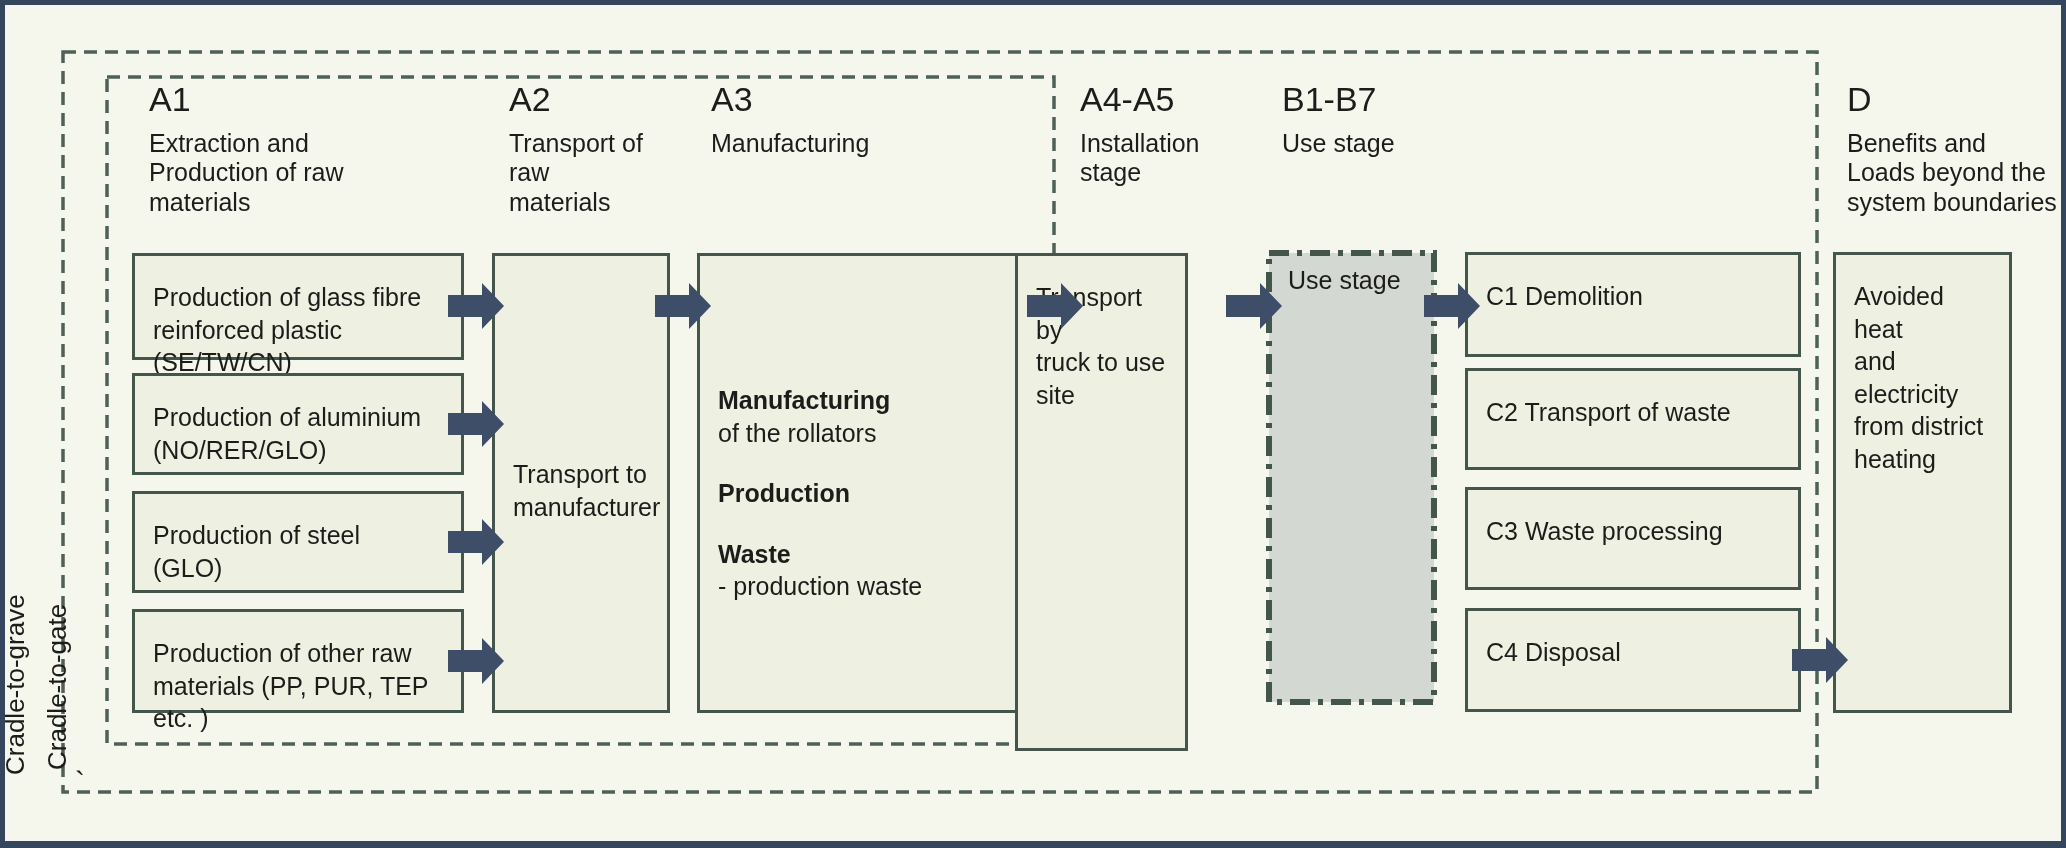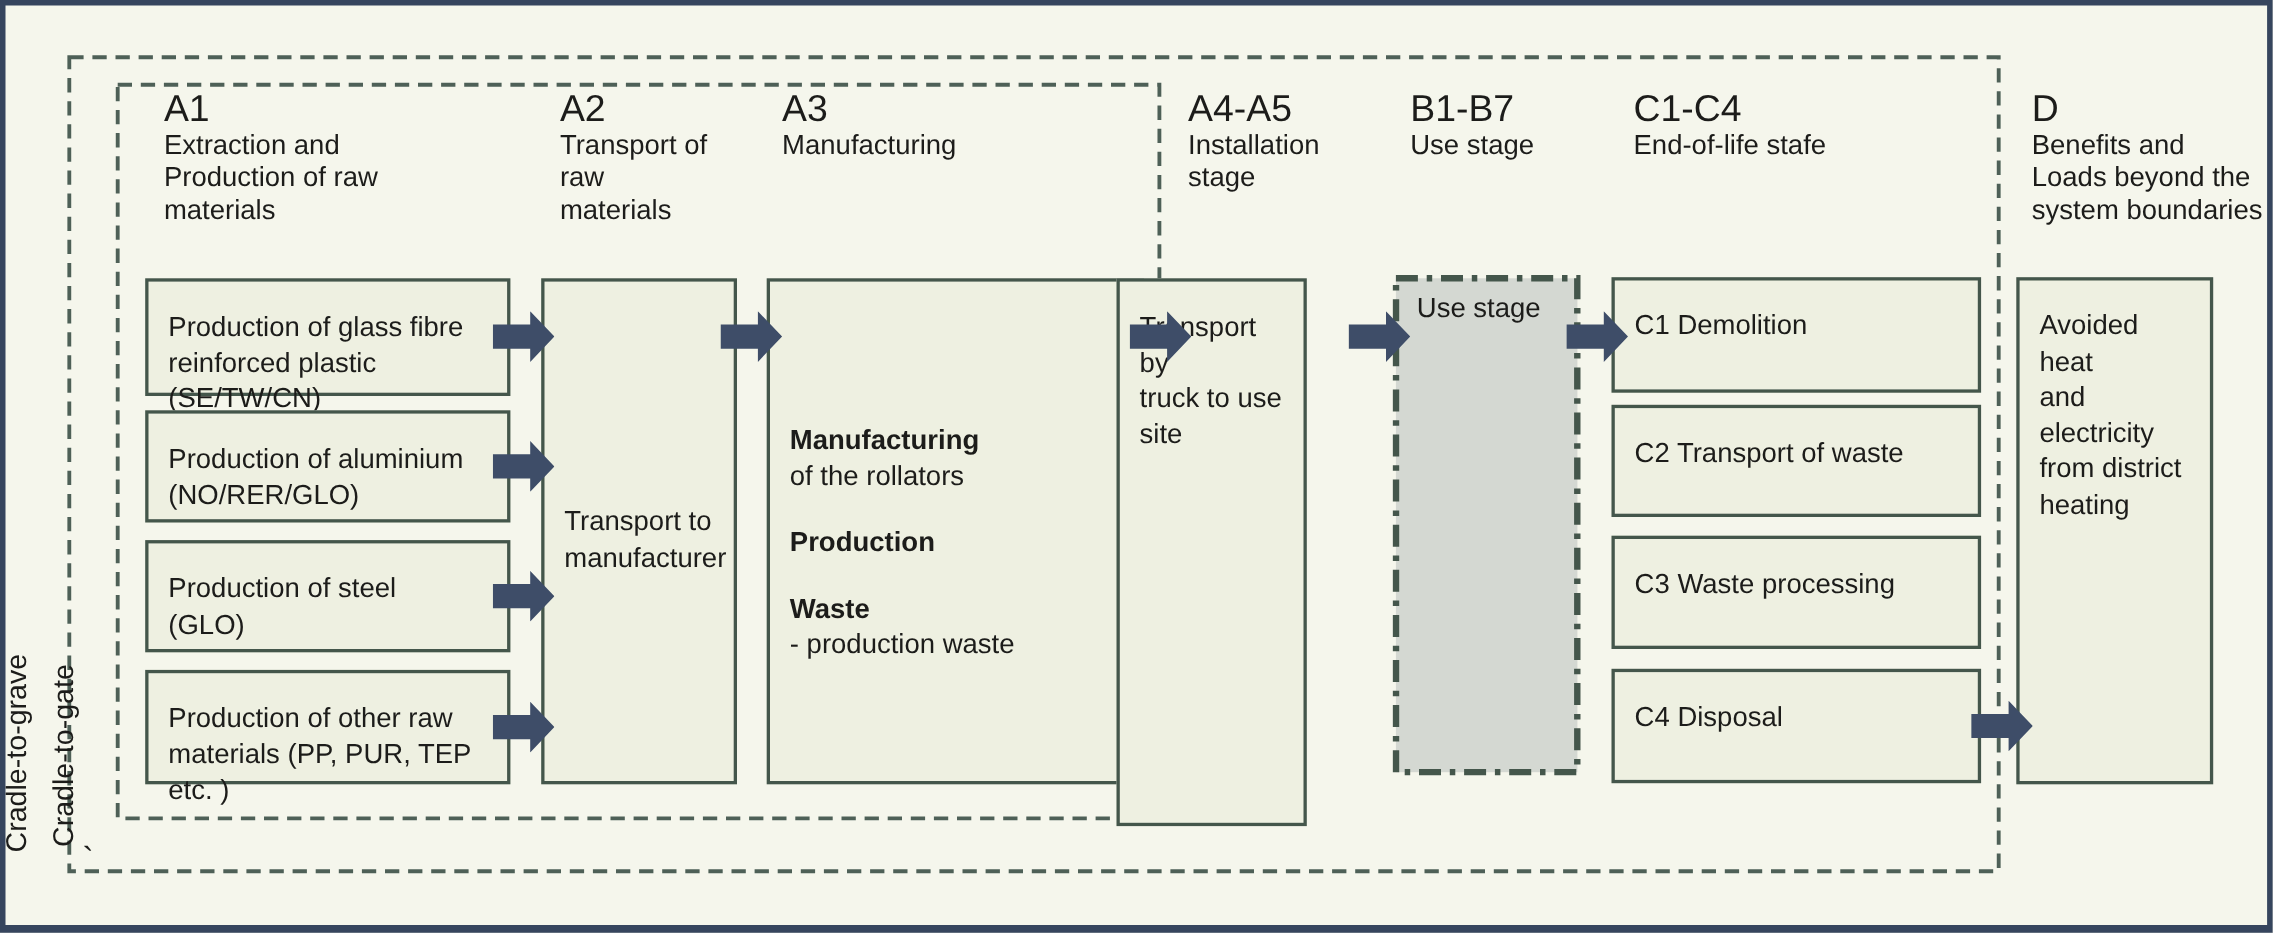--- a/index.html
+++ b/index.html
@@ -9,21 +9,21 @@
   html,body{margin:0;padding:0;}
   body{font-family:"Liberation Sans",sans-serif;background:#888;}
   #stage{
     position:relative; width:2066px; height:848px; box-sizing:border-box;
     background:var(--background); border:5px solid var(--frame);
     border-bottom-width:7px; overflow:hidden; color:var(--text);
   }
   .underlay{position:absolute; left:0; top:0; z-index:0;}
   .col-head{position:absolute; top:76px; z-index:1;}
   .col-head .code{font-size:34px; line-height:1.08; letter-spacing:0px;}
-  .col-head .sub{font-size:25px; line-height:1.18; }
+  .col-head .sub{font-size:25px; line-height:1.18; margin-top:11px;}
   .pre{white-space:pre-line;}
   .box{
     position:absolute; box-sizing:border-box; background:var(--box_fill);
     border:3px solid var(--box_border); z-index:2;
     font-size:25px; line-height:1.3; padding:25px 16px 10px 18px;
   }
   .box.vcenter{display:flex; align-items:center;}
   .gbox-wrap{position:absolute; z-index:2;}
   .gbox-text{position:absolute; left:22px; top:14px; font-size:25px; line-height:1.3;}
   .a3-sec{margin:0;}
@@ -64,24 +64,20 @@
     <div class="sub pre">Manufacturing</div>
   </div>
   <div class="col-head" style="left:1075px">
     <div class="code">A4-A5</div>
     <div class="sub pre">Installation
 stage</div>
   </div>
   <div class="col-head" style="left:1277px">
     <div class="code">B1-B7</div>
     <div class="sub pre">Use stage</div>
-  </div>
-  <div class="col-head" style="left:1480px">
-    <div class="code">C1-C4</div>
-    <div class="sub pre">End-of-life stafe</div>
   </div>
   <div class="col-head" style="left:1842px">
     <div class="code">D</div>
     <div class="sub pre">Benefits and
 Loads beyond the
 system boundaries</div>
   </div>
 
   <div class="box pre" style="left:127px; top:248px; width:332px; height:107px">Production of glass fibre
 reinforced plastic

